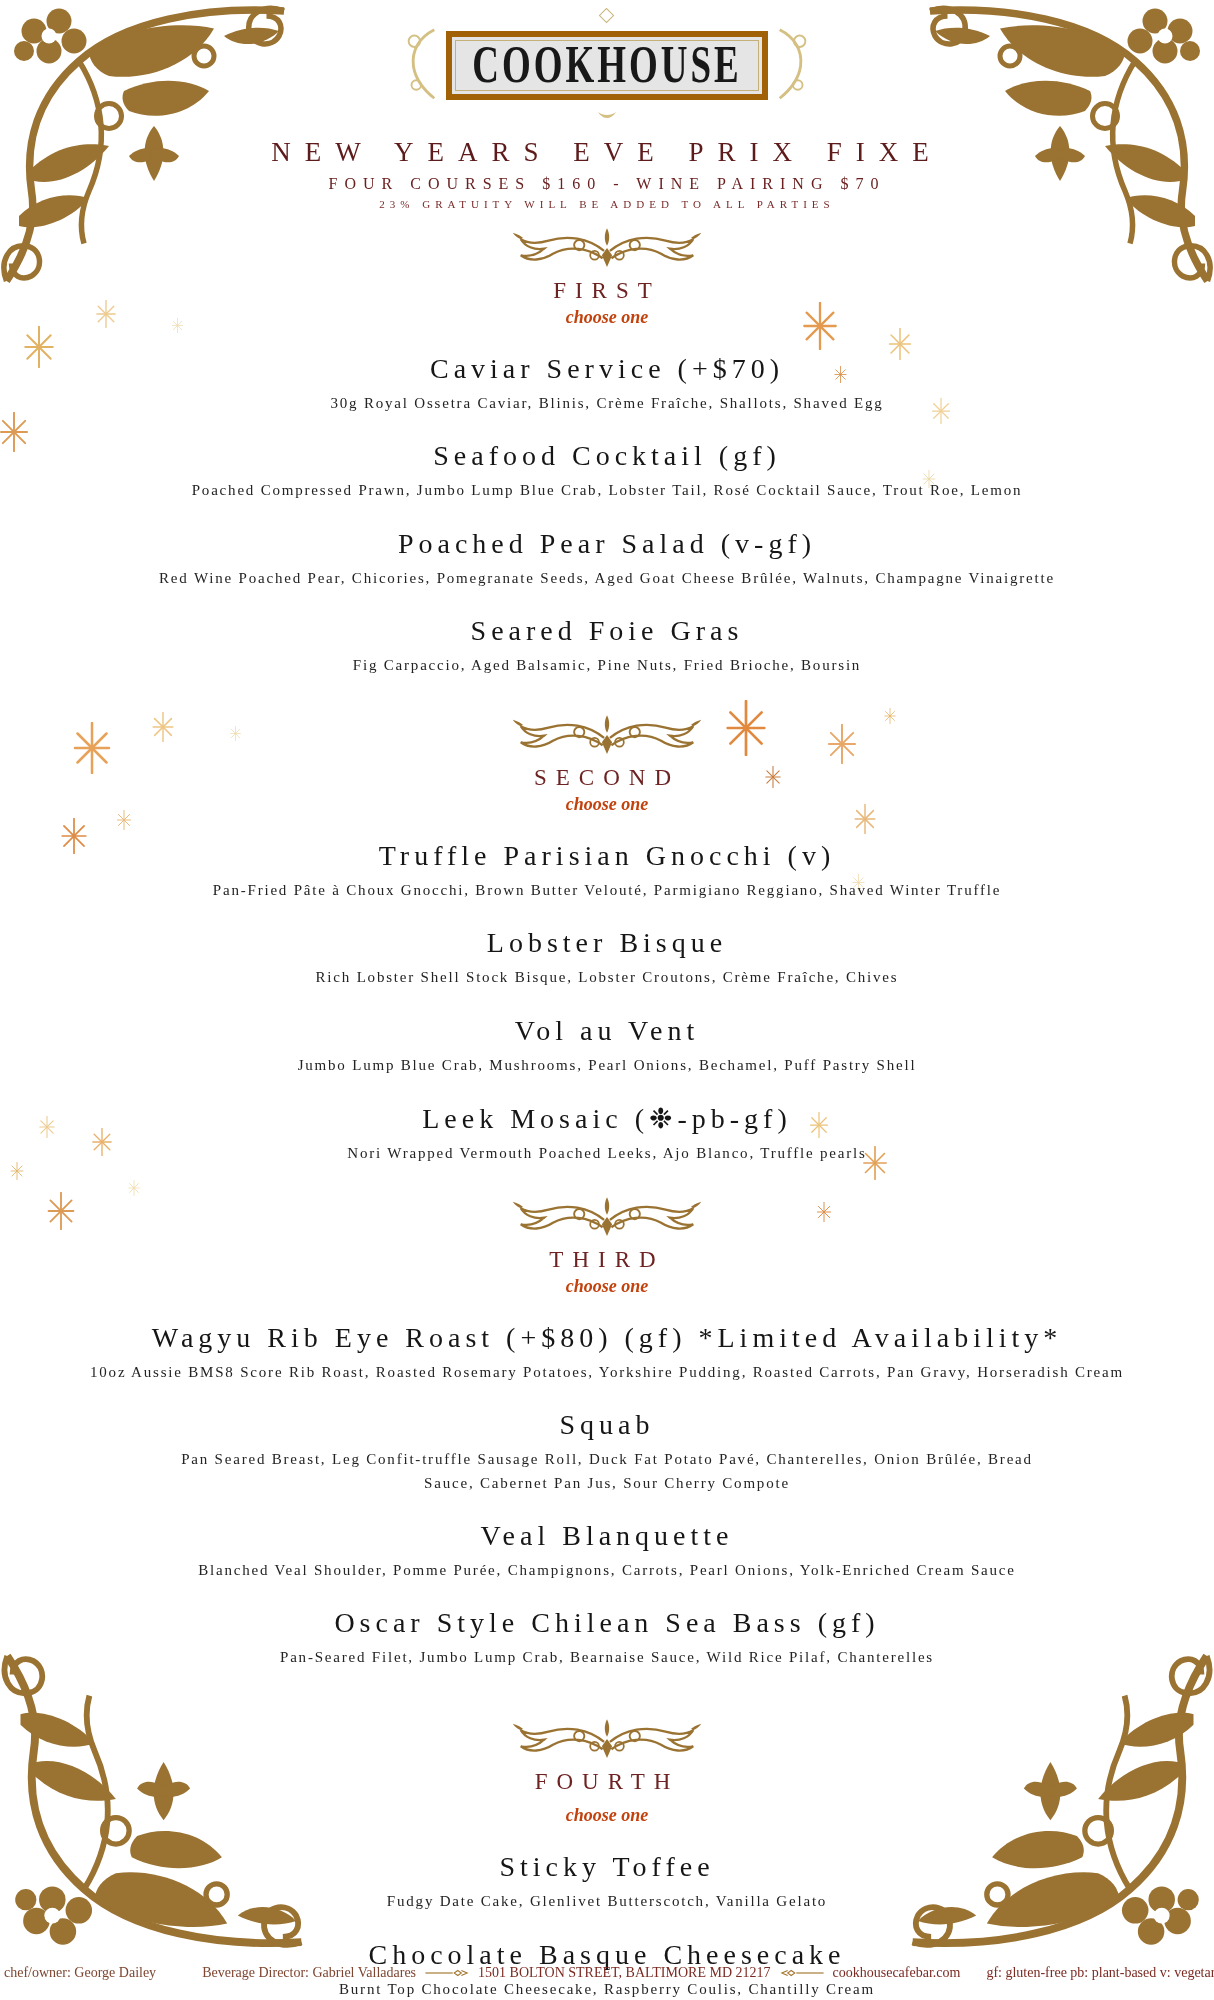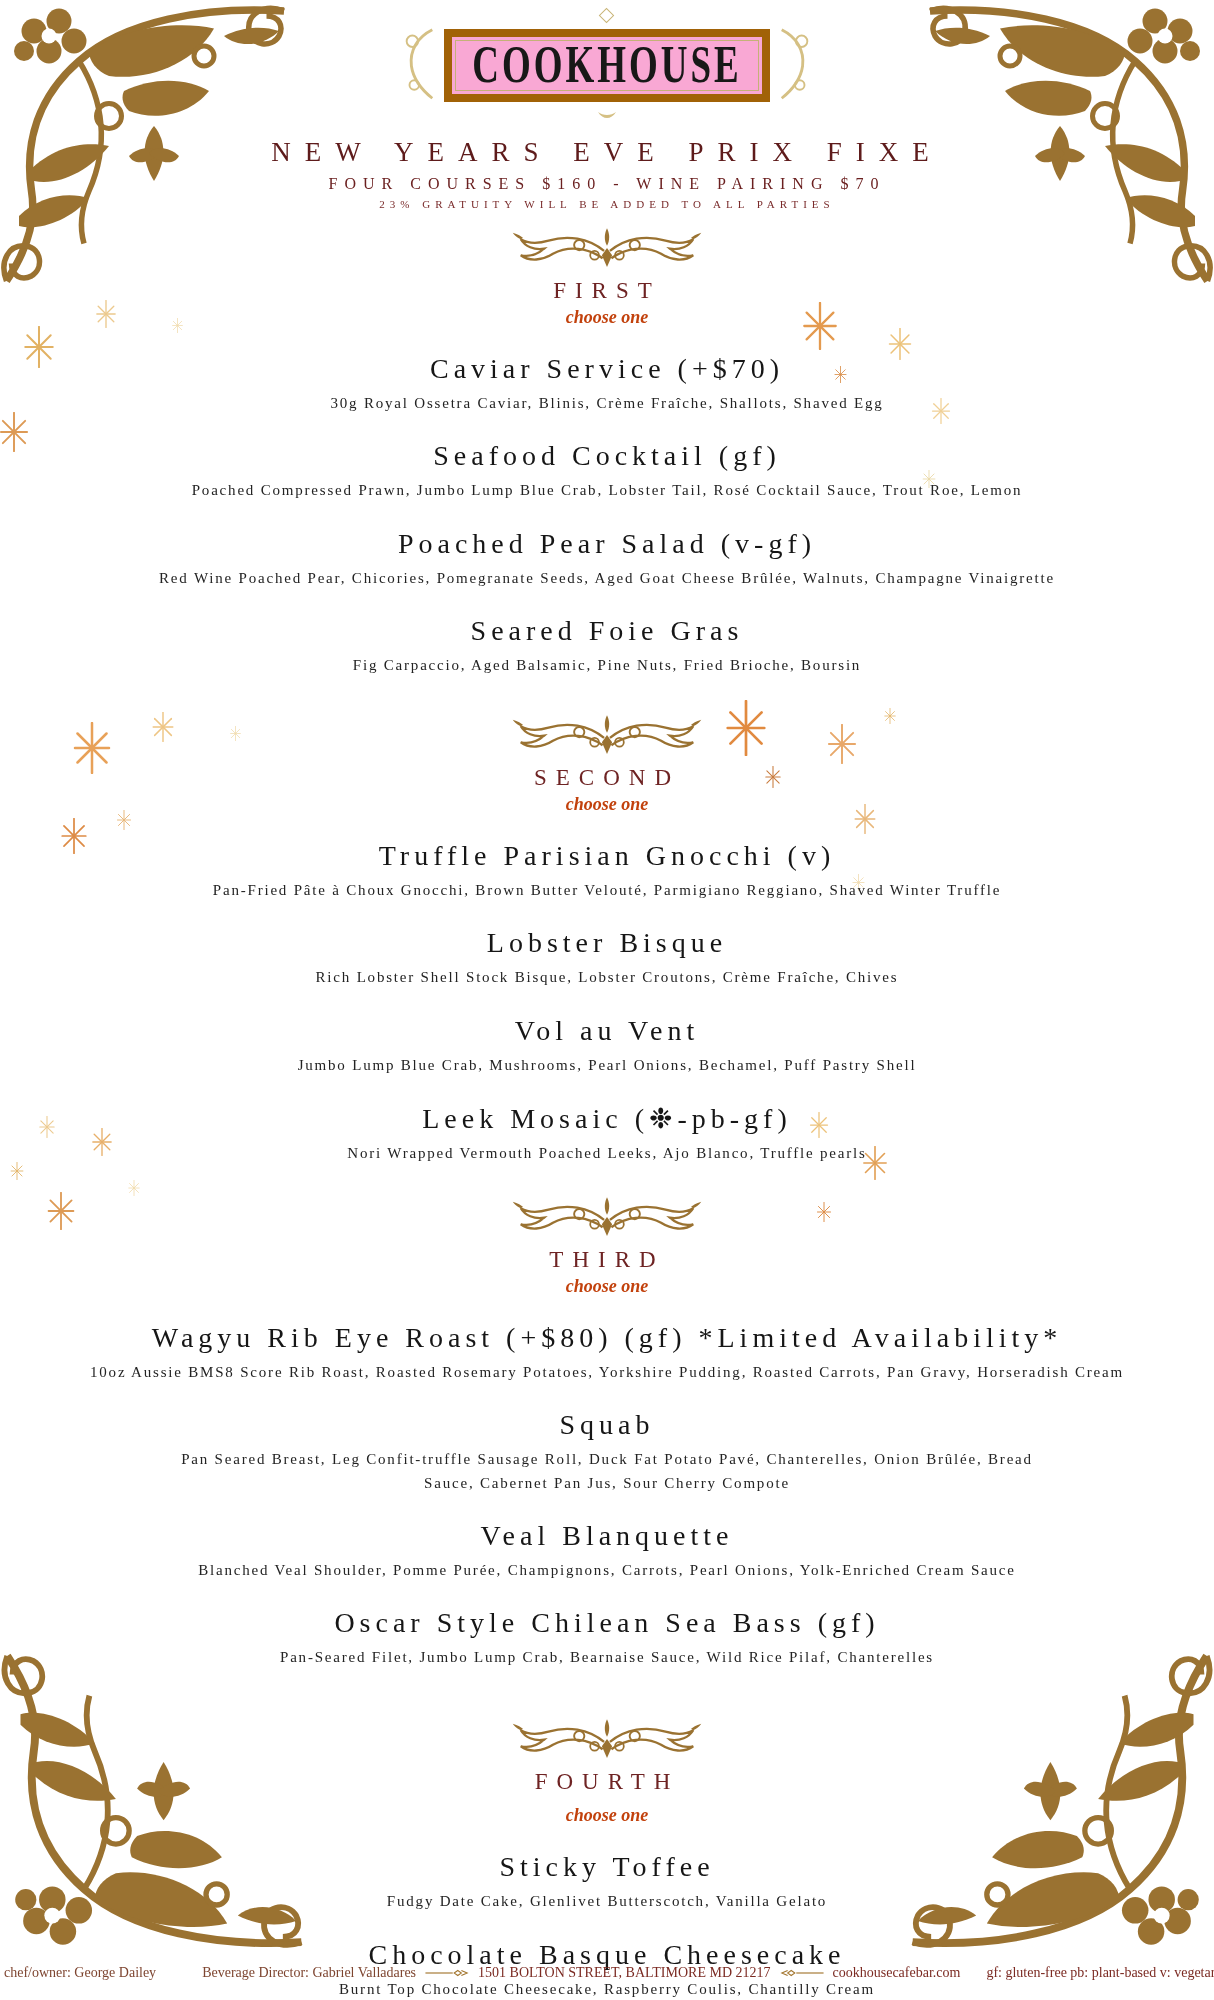--- a/index.html
+++ b/index.html
@@ -20,21 +20,21 @@
   .divider.mt2{margin-top:36px;}
   .divider.mt3{margin-top:30px;}
   .divider.mt4{margin-top:48px;}
   
   .content{position:relative;z-index:2;}
   .header{text-align:center;padding-top:8px;}
   .logo-area{position:relative;display:inline-block;margin-top:2px;height:102px;}
   .logo-row{display:flex;align-items:center;justify-content:center;gap:6px;}
   .logo-side{width:38px;height:84px;color:#d5c084;}
   .logo-diamond{width:9px;height:9px;border:1.5px solid #c9b578;transform:rotate(45deg);margin:0 auto 2px auto;}
-  .logo-box{border:8px solid #a16207;padding:3px;background:#f9a8d4;}
+  .logo-box{border:6px solid #a16207;padding:3px;background:#e5e5e5;}
   .logo-inner{border:1px solid #c5b177;padding:5px 16px 7px 16px;}
   .logo-text{
     display:inline-block;font-family:"Liberation Serif",serif;font-weight:bold;
     font-size:37px;letter-spacing:3px;color:#181818;transform:scaleY(1.4);line-height:1;
   }
   .logo-drop{width:22px;height:10px;color:#d5c084;margin:3px auto 0 auto;}
   .menu-title{margin-top:12px;font-size:27px;letter-spacing:14px;color:#5e1b1b;}
   .menu-subtitle{margin-top:7px;font-size:16px;letter-spacing:7px;color:#6b2020;}
   .menu-gratuity{margin-top:5px;font-size:11px;letter-spacing:5px;color:#7a2b2b;}
   

